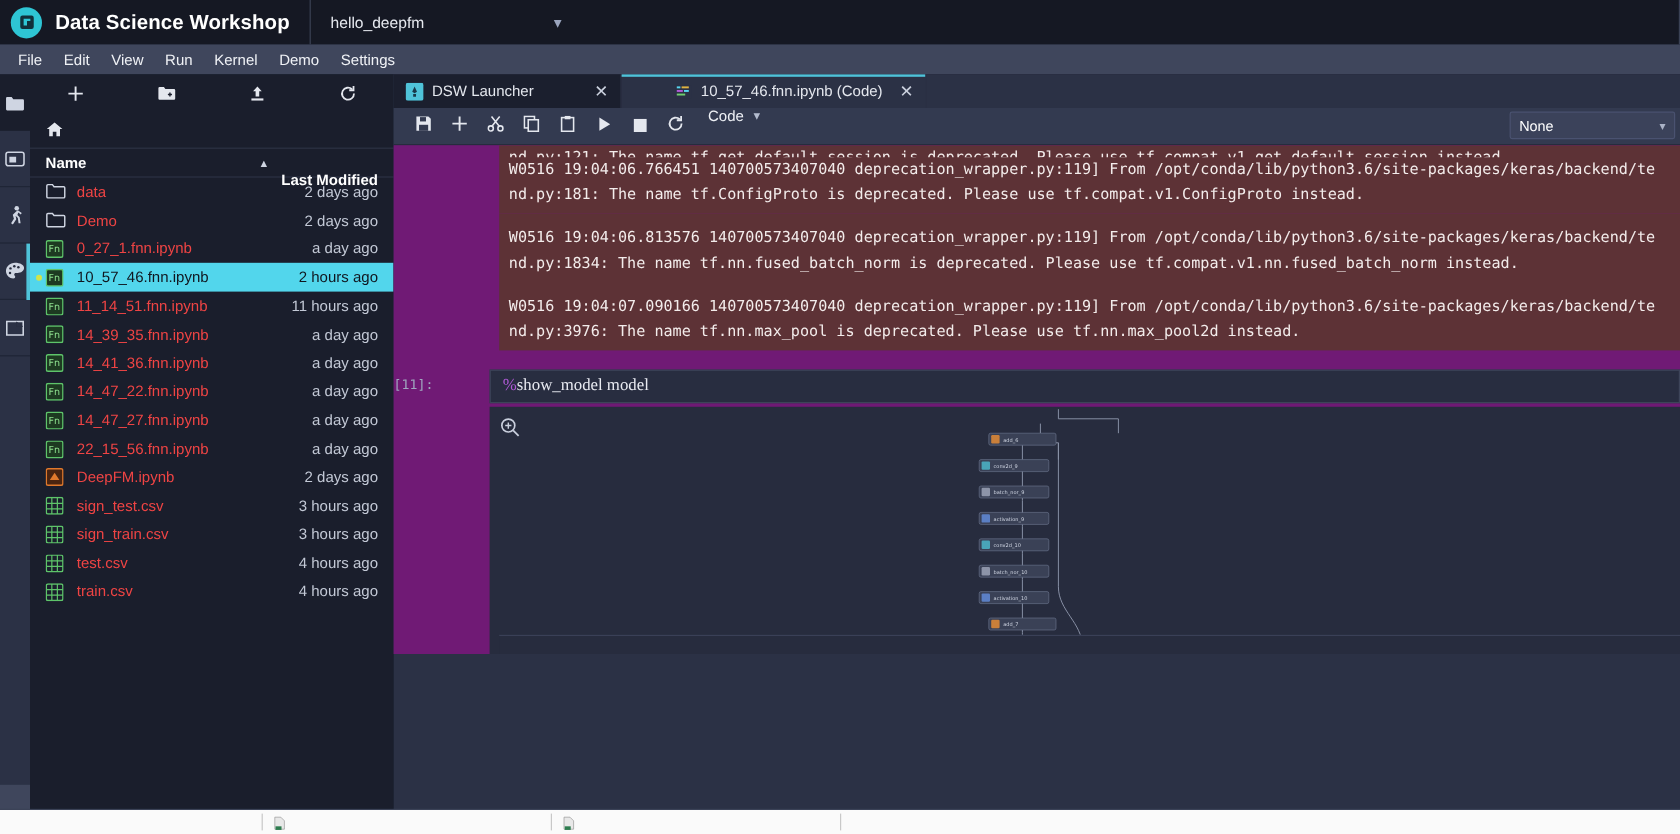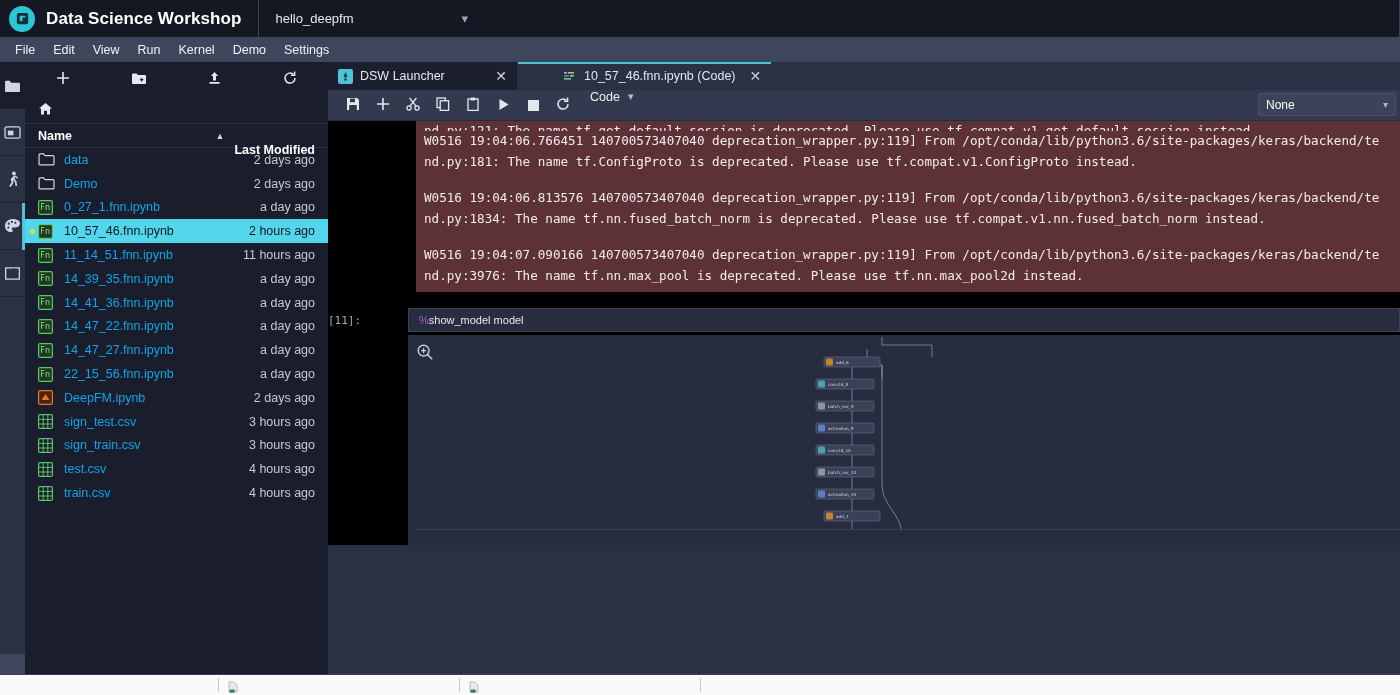--- a/index.html
+++ b/index.html
@@ -79,21 +79,21 @@
   .fp-row {
     display: flex; align-items: center; height: 23.8px; position: relative;
     padding-left: 13px; padding-right: 13px;
   }
   .fp-row.selected { background: #52d6ec; }
   .fp-dot {
     position: absolute; left: 5px; width: 5px; height: 5px; border-radius: 50%;
     background: #d2e44a;
   }
   .fp-icon { width: 17px; height: 15px; margin-right: 9px; flex-shrink: 0; }
-  .fp-name { color: #0ea5e9; font-size: 12.5px; flex: 1; white-space: nowrap; }
+  .fp-name { color: #ef4444; font-size: 12.5px; flex: 1; white-space: nowrap; }
   .fp-mod { color: #c3c9d6; font-size: 12.5px; white-space: nowrap; }
   .fp-row.selected .fp-name, .fp-row.selected .fp-mod { color: #10161f; }
 
   
   .main {
     position: absolute; top: 62px; left: 328px; width: 1072px; height: 613px;
     background: #2b3145;
   }
   .tabbar { height: 28px; display: flex; align-items: flex-end; background: #2b3145; }
   .tab {
@@ -124,42 +124,42 @@
   .kernel-select {
     position: absolute; right: 4px; top: 3px; width: 138px; height: 23px;
     background: #3b425a; border: 1px solid #4a5270; border-radius: 2px;
     display: flex; align-items: center; justify-content: space-between;
     padding: 0 7px; color: #ffffff; font-size: 12px;
   }
   .kernel-caret { color: #aab2c6; font-size: 10px; }
 
   .nbscroll {
     position: absolute; top: 59px; left: 0; width: 1072px; height: 424px;
-    background: #000000; overflow: hidden;
+    background: #701a75; overflow: hidden;
   }
 
   .out-warn {
     background: #5d3236; color: #f3eceb;
     font-family: "DejaVu Sans Mono", monospace; font-size: 12.6px; line-height: 20.5px;
     padding: 0 0 6px 8px; white-space: pre; overflow: hidden;
     margin-left: 88px; width: 1312px;
   }
   .out-warn .clip-top { display: block; height: 10px; overflow: hidden; }
 
   .cellgap { height: 16px; }
 
   .cellrow { display: flex; align-items: flex-start; }
   .prompt {
     width: 80px; text-align: left; padding-right: 8px; padding-top: 6px;
     color: #9fa8bf; font-family: "DejaVu Sans Mono", monospace; font-size: 11px;
   }
   .inputcell {
     flex: 1; background: #282d40; border: 1px solid #3d4459;
-    padding: 5px 10px; font-family: Liberation Sans, sans-serif;
-    font-size: 11px; color: #e8eaf1; white-space: pre;
+    padding: 5px 10px; font-family: Liberation Serif, serif;
+    font-size: 14px; color: #e8eaf1; white-space: pre;
   }
   .magic { color: #b15ad8; }
 
   .outrow { display: flex; align-items: flex-start; margin-top: 3px; }
   .outarea {
     flex: 1; background: #272c3e; min-height: 330px; position: relative;
     margin-left: 0;
   }
   .zoom-btn {
     position: absolute; top: 6px; left: 6px; width: 22px; height: 22px;

